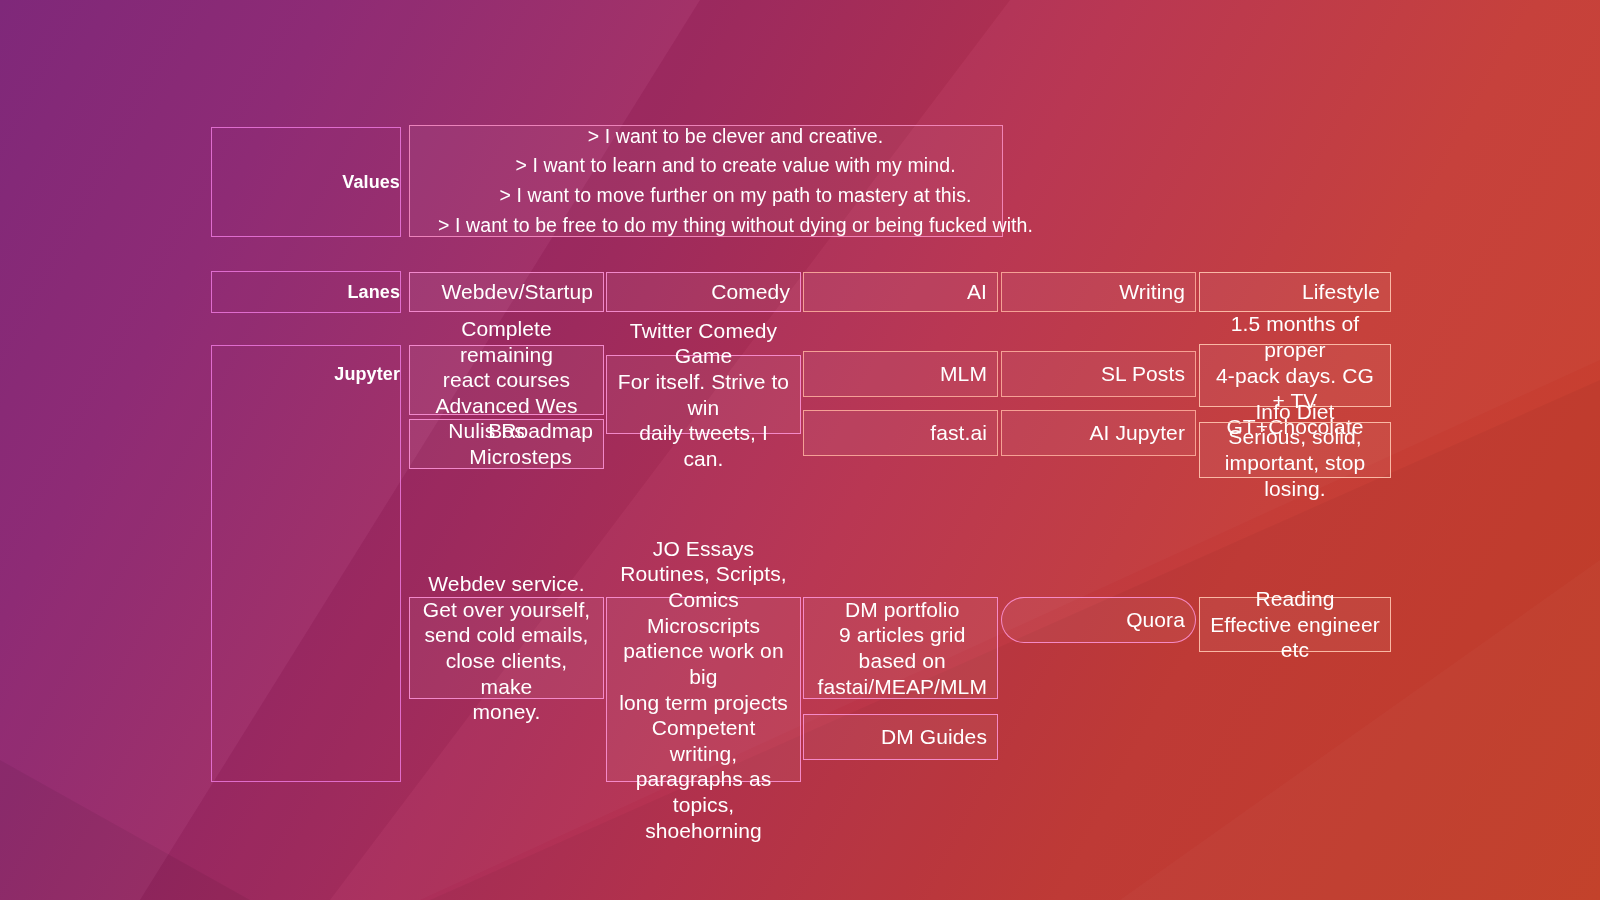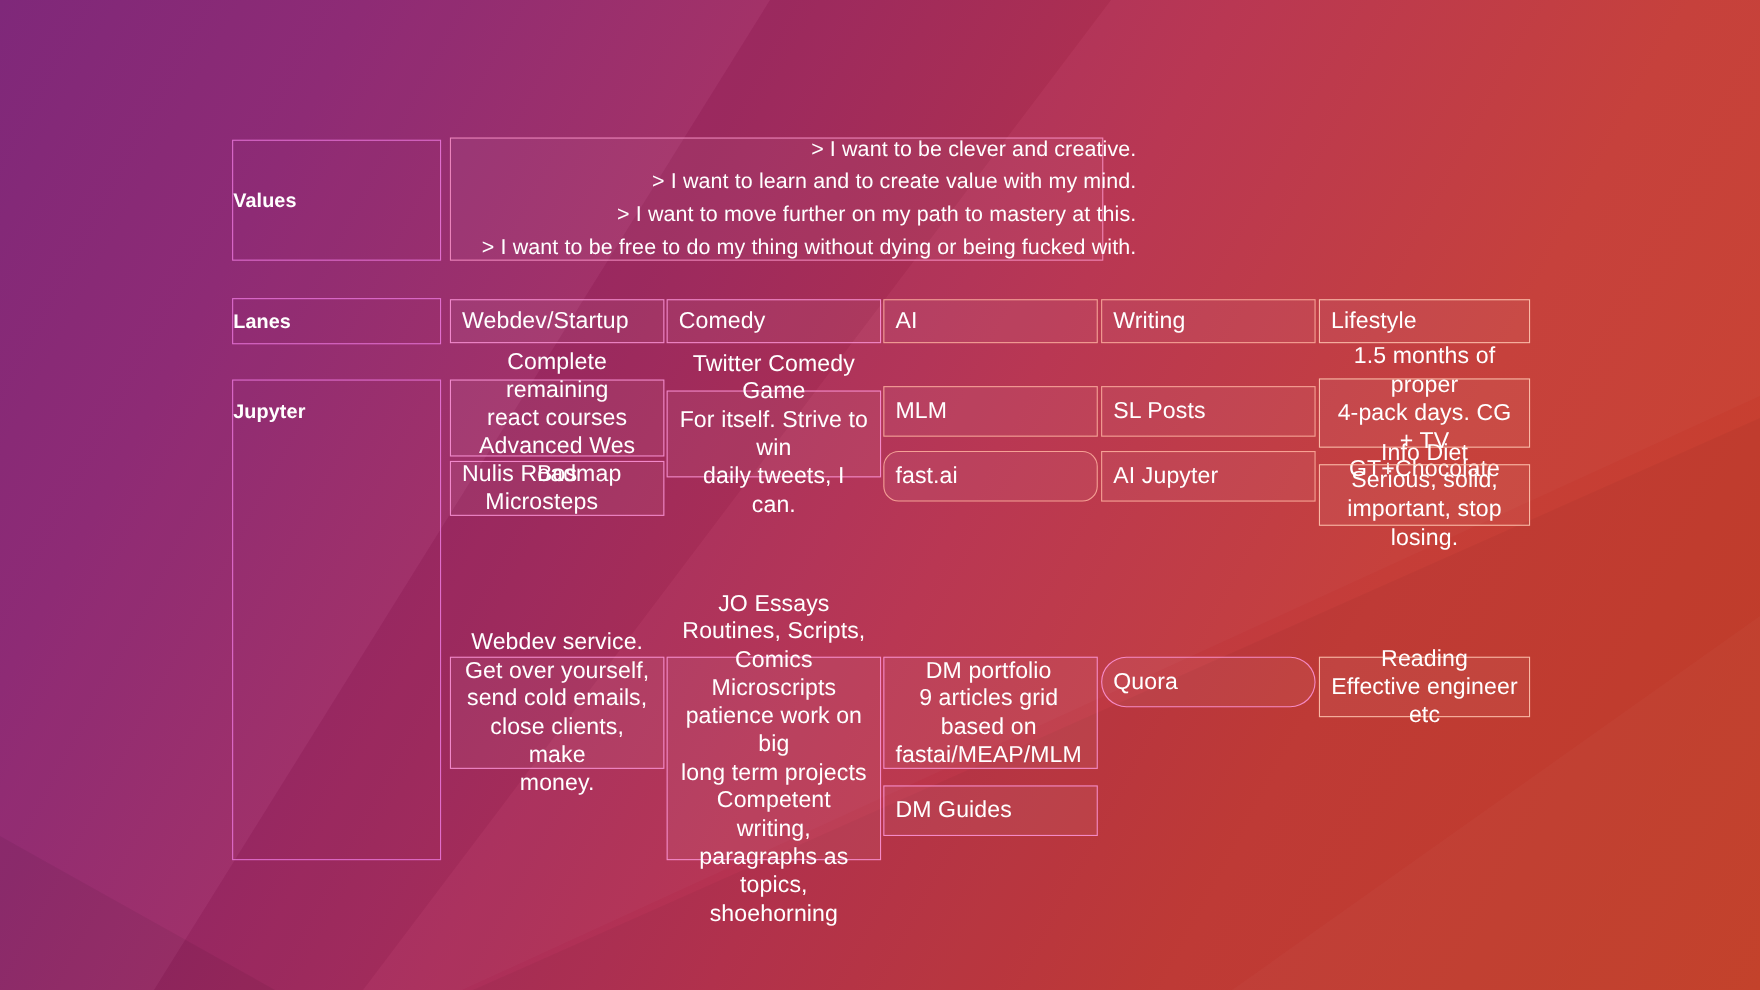--- a/index.html
+++ b/index.html
@@ -41,21 +41,21 @@
     inset: 0;
   }
 
   .box {
     position: absolute;
     box-sizing: border-box;
     border: 1px solid rgba(255,190,225,0.78);
     color: #ffffff;
     display: flex;
     align-items: center;
-    justify-content: flex-start;
+    justify-content: flex-end;
     text-align: center;
     line-height: 1.26;
     letter-spacing: 0.1px;
     -webkit-font-smoothing: antialiased;
   }
 
   
   .label-box {
     background: transparent;
     font-weight: 700;
@@ -75,21 +75,21 @@
   }
   .card.tight  { line-height: 1.22; }
 
   
   .values-text {
     background: rgba(255,255,255,0.045);
     border-color: rgba(255,150,205,0.8);
     align-items: center;
     justify-content: flex-start;
     padding: 0 0 0 28px;
-    text-align: right;
+    text-align: center;
   }
   .values-text ul {
     margin: 0; padding: 0; list-style: none;
   }
   .values-text li {
     font-size: 19.5px;
     line-height: 1.52;
     white-space: nowrap;
   }
 
@@ -166,21 +166,21 @@
   <div class="box card cool tight" style="left:606px; top:355px; width:195px; height:79px;">
     <span class="ml">Twitter Comedy Game<br>For itself. Strive to win<br>daily tweets, I can.</span>
   </div>
   <div class="box card cool tight" style="left:606px; top:597px; width:195px; height:185px;">
     <span class="ml">JO Essays<br>Routines, Scripts,<br>Comics Microscripts<br>patience work on big<br>long term projects<br>Competent writing,<br>paragraphs as topics,<br>shoehorning</span>
   </div>
 
   <div class="box card warm" style="left:803px; top:351px; width:195px; height:46px;">
     <span>MLM</span>
   </div>
-  <div class="box card warm" style="left:803px; top:410px; width:195px; height:46px;border-radius:14px;">
+  <div class="box card warm" style="left:803px; top:410px; width:195px; height:46px;">
     <span>fast.ai</span>
   </div>
   <div class="box card cool tight" style="left:803px; top:597px; width:195px; height:102px;">
     <span class="ml">DM portfolio<br>9 articles grid<br>based on<br>fastai/MEAP/MLM</span>
   </div>
   <div class="box card cool" style="left:803px; top:714px; width:195px; height:46px;">
     <span>DM Guides</span>
   </div>
 
   <div class="box card warm" style="left:1001px; top:351px; width:195px; height:46px;">

